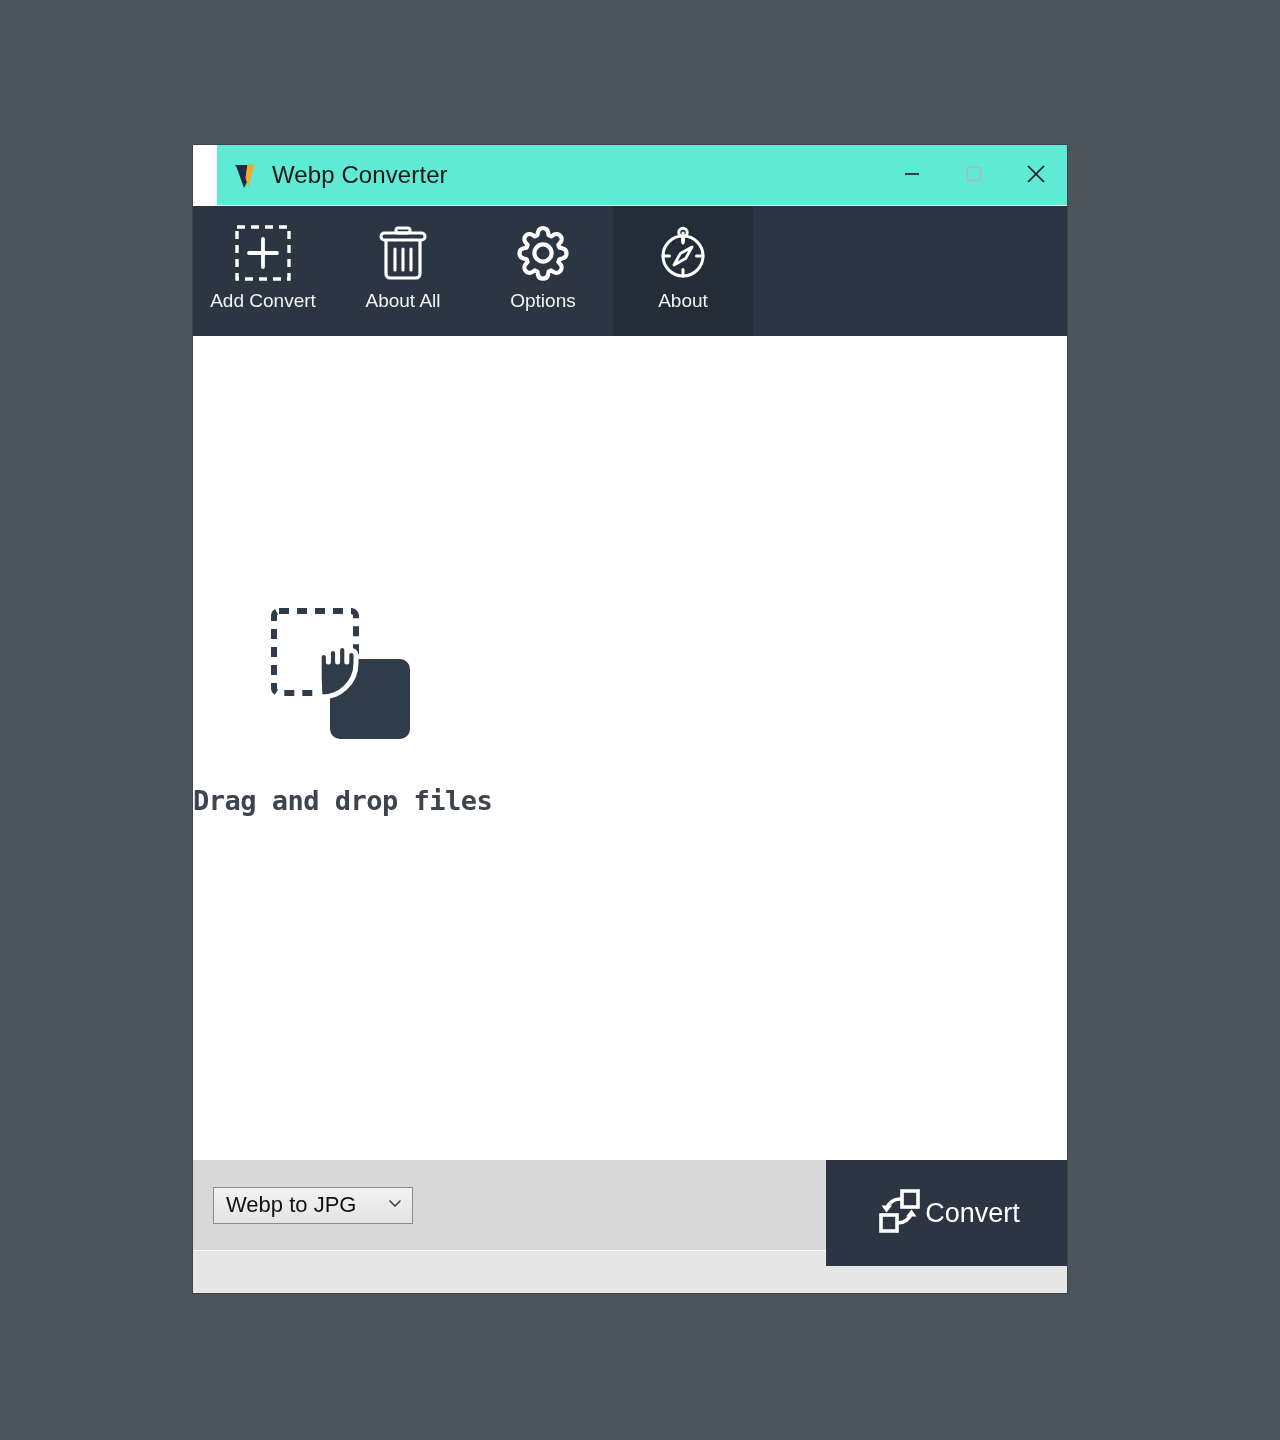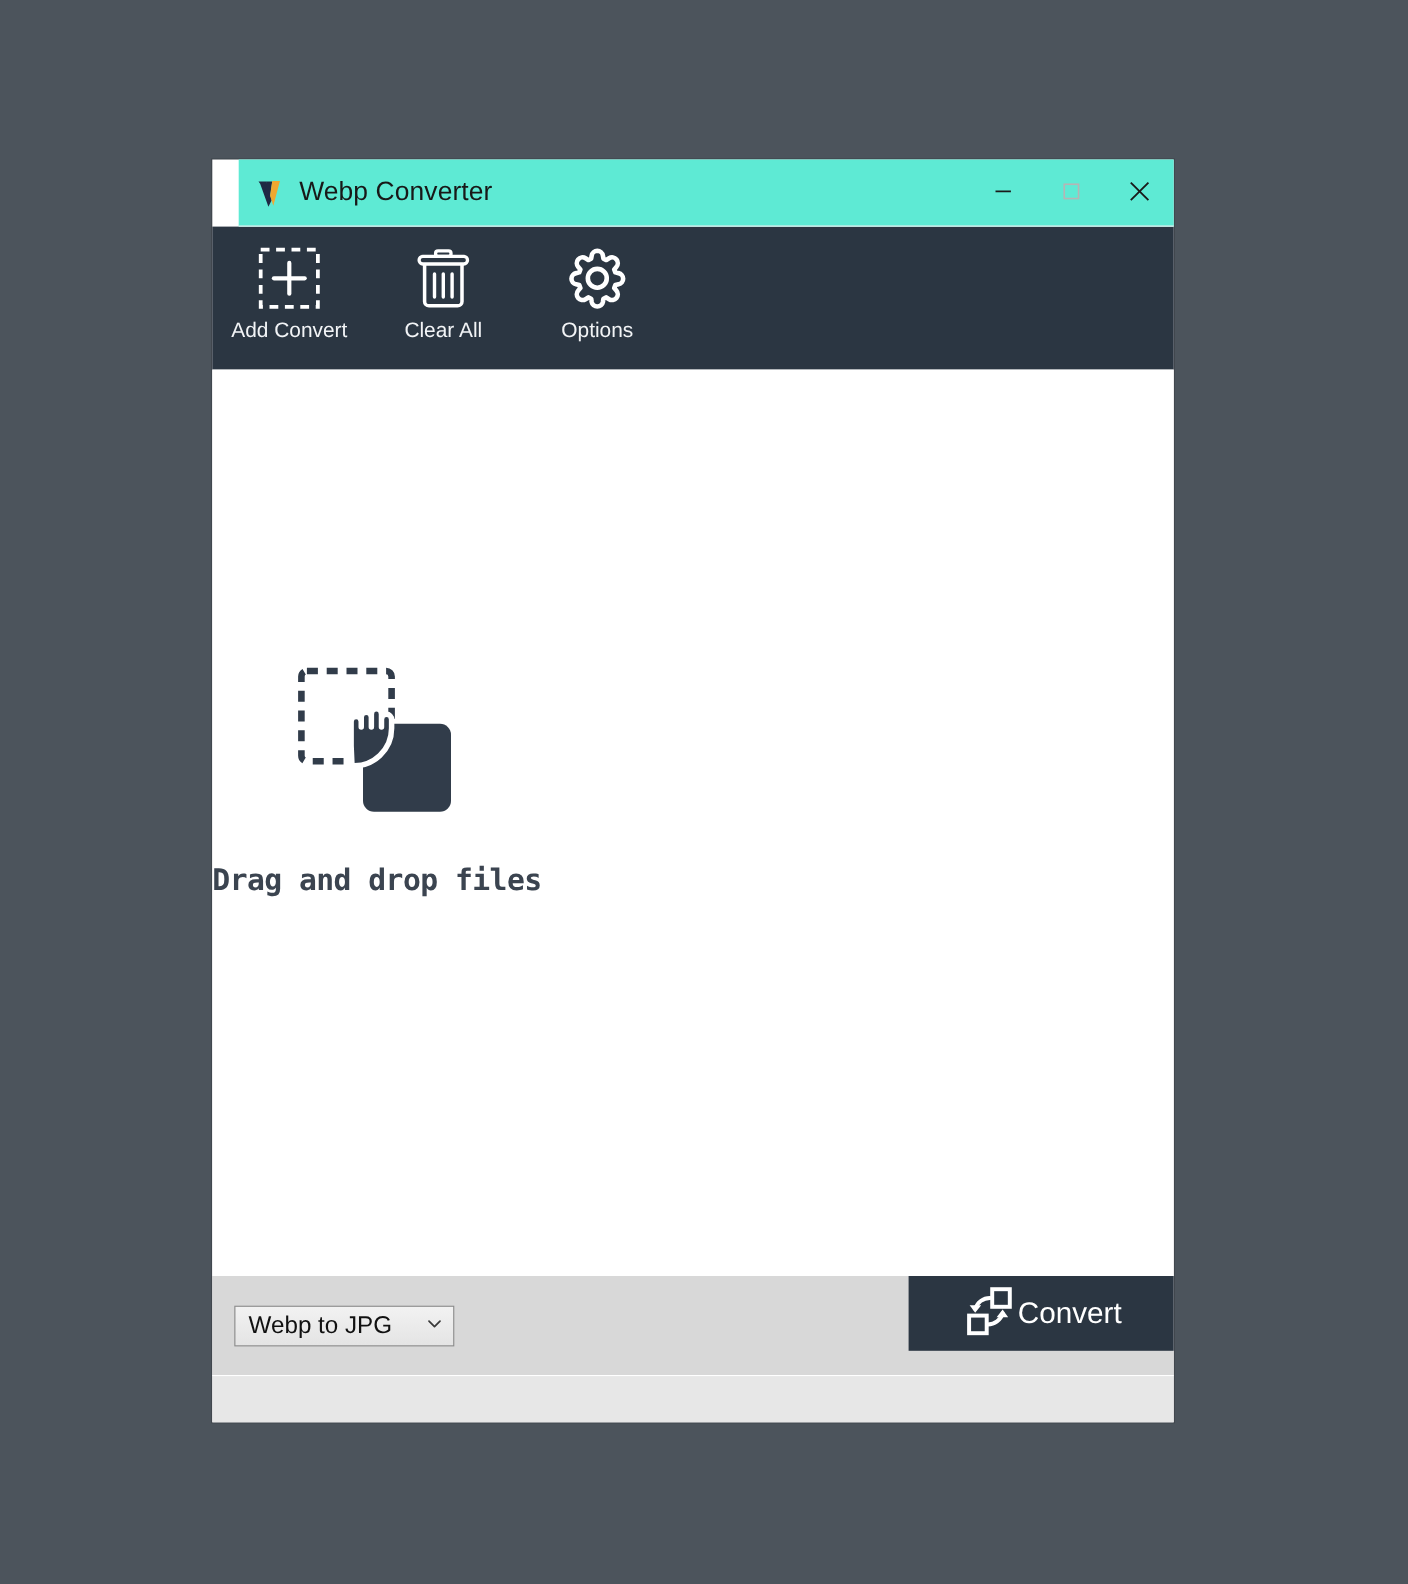--- a/index.html
+++ b/index.html
@@ -155,21 +155,21 @@
     padding: 0 8px 0 12px;
     cursor: default;
     font-family: "Liberation Sans", sans-serif;
   }
   #format-select-value { flex: 1 1 auto; white-space: nowrap; }
   #convert-button {
     position: absolute;
     right: 0;
     top: 0;
     width: 241px;
-    height: 68px;
+    height: 106px;
     background: #2b3642;
     display: flex;
     align-items: center;
     justify-content: center;
     cursor: default;
     border: none;
   }
   #convert-label {
     color: #ffffff;
     font-size: 27px;
@@ -243,21 +243,21 @@
       <span class="tool-icon">
         <svg width="62" height="62" viewBox="0 0 62 62" aria-hidden="true">
           <rect x="24" y="6" width="14" height="5" rx="2.2" fill="none" stroke="#ffffff" stroke-width="3"></rect>
           <rect x="9" y="11" width="44" height="7" rx="3.4" fill="none" stroke="#ffffff" stroke-width="3"></rect>
           <path d="M14 19 L14 52 a4 4 0 0 0 4 4 L44 56 a4 4 0 0 0 4 -4 L48 19" fill="none" stroke="#ffffff" stroke-width="3.2" stroke-linejoin="round"></path>
           <line x1="23" y1="27" x2="23" y2="48" stroke="#ffffff" stroke-width="3.1" stroke-linecap="round"></line>
           <line x1="31" y1="27" x2="31" y2="48" stroke="#ffffff" stroke-width="3.1" stroke-linecap="round"></line>
           <line x1="39" y1="27" x2="39" y2="48" stroke="#ffffff" stroke-width="3.1" stroke-linecap="round"></line>
         </svg>
       </span>
-      <span class="tool-label">Clear All</span>
+      <span class="tool-label">About All</span>
     </div>
 
     <div class="tool-btn">
       <span class="tool-icon">
         <svg width="62" height="62" viewBox="0 0 62 62" aria-hidden="true">
           <g fill="none" stroke="#ffffff" stroke-width="4.2" stroke-linejoin="round" stroke-linecap="round">
             <path d="M31 6
                      a5.2 5.2 0 0 1 5.1 4.3 l0.5 2.9 2.6 1.2 2.5-1.6
                      a5.2 5.2 0 0 1 6.6 7.9 l-1.9 2.2 1 2.7 2.9 0.7
                      a5.2 5.2 0 0 1 0 10.2 l-2.9 0.7 -1 2.7 1.9 2.2
@@ -267,20 +267,40 @@
                      a5.2 5.2 0 0 1 0 -10.2 l2.9-0.7 1-2.7 -1.9-2.2
                      a5.2 5.2 0 0 1 6.6 -7.9 l2.5 1.6 2.6-1.2 0.5-2.9
                      A5.2 5.2 0 0 1 31 6 z"></path>
             <circle cx="31" cy="31" r="8.6"></circle>
           </g>
         </svg>
       </span>
       <span class="tool-label">Options</span>
     </div>
 
+    <div class="tool-btn active">
+      <span class="tool-icon">
+        <svg width="62" height="62" viewBox="0 0 62 62" aria-hidden="true">
+          <g fill="none" stroke="#ffffff" stroke-width="3" stroke-linecap="round">
+            <circle cx="31" cy="34" r="20"></circle>
+            <circle cx="31" cy="10.5" r="4.2"></circle>
+            <line x1="31" y1="14.5" x2="31" y2="19"></line>
+            <line x1="31" y1="14.5" x2="31" y2="19.5"></line>
+            <line x1="31" y1="11" x2="31" y2="19.5"></line>
+            <line x1="31" y1="14" x2="31" y2="19"></line>
+            <line x1="31" y1="21" x2="31" y2="15.5"></line>
+            <line x1="31" y1="47.5" x2="31" y2="54"></line>
+            <line x1="11" y1="34" x2="17.5" y2="34"></line>
+            <line x1="44.5" y1="34" x2="51" y2="34"></line>
+            <path d="M40 25 L33.6 36.6 L22 43 L28.4 31.4 Z" stroke-width="2.8" stroke-linejoin="round"></path>
+          </g>
+        </svg>
+      </span>
+      <span class="tool-label">About</span>
+    </div>
 
     <div id="toolbar-filler"></div>
   </div>
 
   <div id="drop-area">
     <div id="drop-inner">
       <span>
         <svg width="150" height="140" viewBox="0 0 150 140" aria-hidden="true">
           <rect x="6" y="6" width="82" height="82" rx="5" fill="none" stroke="#313c4a" stroke-width="6" stroke-dasharray="10 8"></rect>
           <rect x="62" y="54" width="80" height="80" rx="10" fill="#313c4a"></rect>

